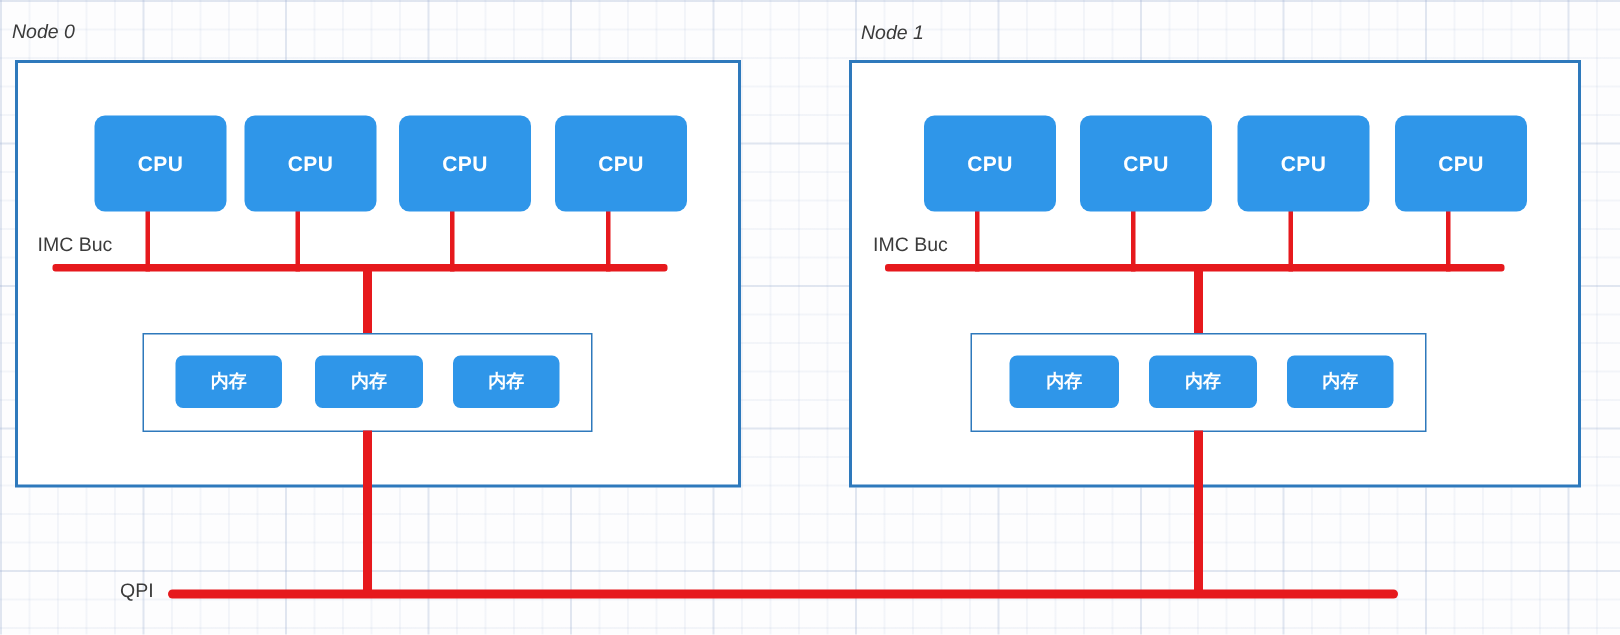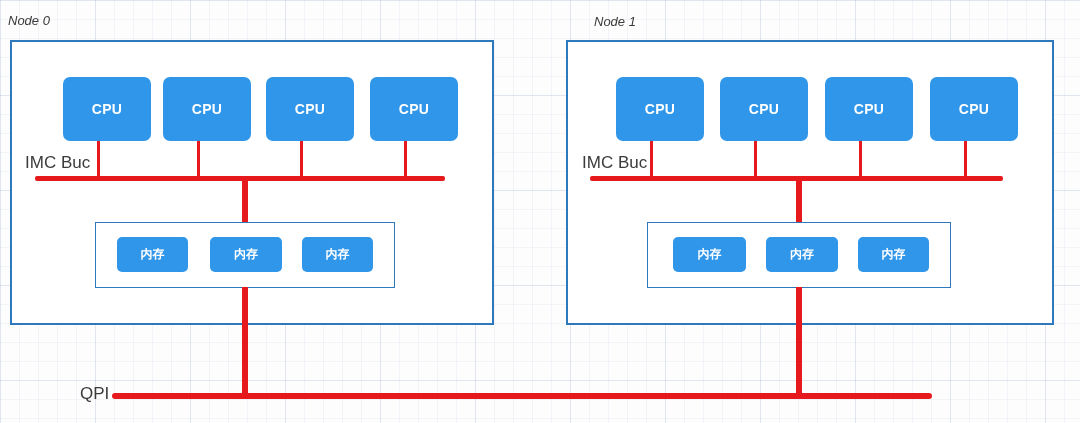--- a/index.html
+++ b/index.html
@@ -26,21 +26,21 @@
     box-sizing:border-box;
   }
   .node-label{
     font-size:13px;
     color:var(--text-dark,#3b3b3b);
     line-height:14px;
     white-space:nowrap;
     font-style:italic;
   }
   .small-label{
-    font-size:17px;
+    font-size:13px;
     color:var(--text-dark,#3b3b3b);
     line-height:13px;
     white-space:nowrap;
   }
 
   .cpu{
     width:88px;height:64px;
     background:var(--block-fill,#2f96e9);
     border-radius:7px;
     display:flex;align-items:center;justify-content:center;
@@ -92,21 +92,21 @@
 
   <div class="abs drop-v" style="left:242px;top:179px;height:44px;"></div>
 
   <div class="abs mem-frame" style="left:95px;top:222px;width:300px;height:66px;"></div>
   <div class="abs mem" style="left:117px;top:237px;width:71px;">内存</div>
   <div class="abs mem" style="left:210px;top:237px;width:72px;">内存</div>
   <div class="abs mem" style="left:302px;top:237px;width:71px;">内存</div>
 
   <div class="abs drop-v" style="left:242px;top:287px;height:109px;"></div>
 
-  <div class="abs node-label" style="left:594px;top:15px;">Node 1</div>
+  <div class="abs node-label" style="left:574px;top:15px;">Node 1</div>
 
   <div class="abs node-frame" style="left:566px;top:40px;width:488px;height:285px;"></div>
 
   <div class="abs conn" style="left:650px;top:140px;height:41px;"></div>
   <div class="abs conn" style="left:754px;top:140px;height:41px;"></div>
   <div class="abs conn" style="left:859px;top:140px;height:41px;"></div>
   <div class="abs conn" style="left:964px;top:140px;height:41px;"></div>
 
   <div class="abs cpu" style="left:616px;top:77px;">CPU</div>
   <div class="abs cpu" style="left:720px;top:77px;">CPU</div>

